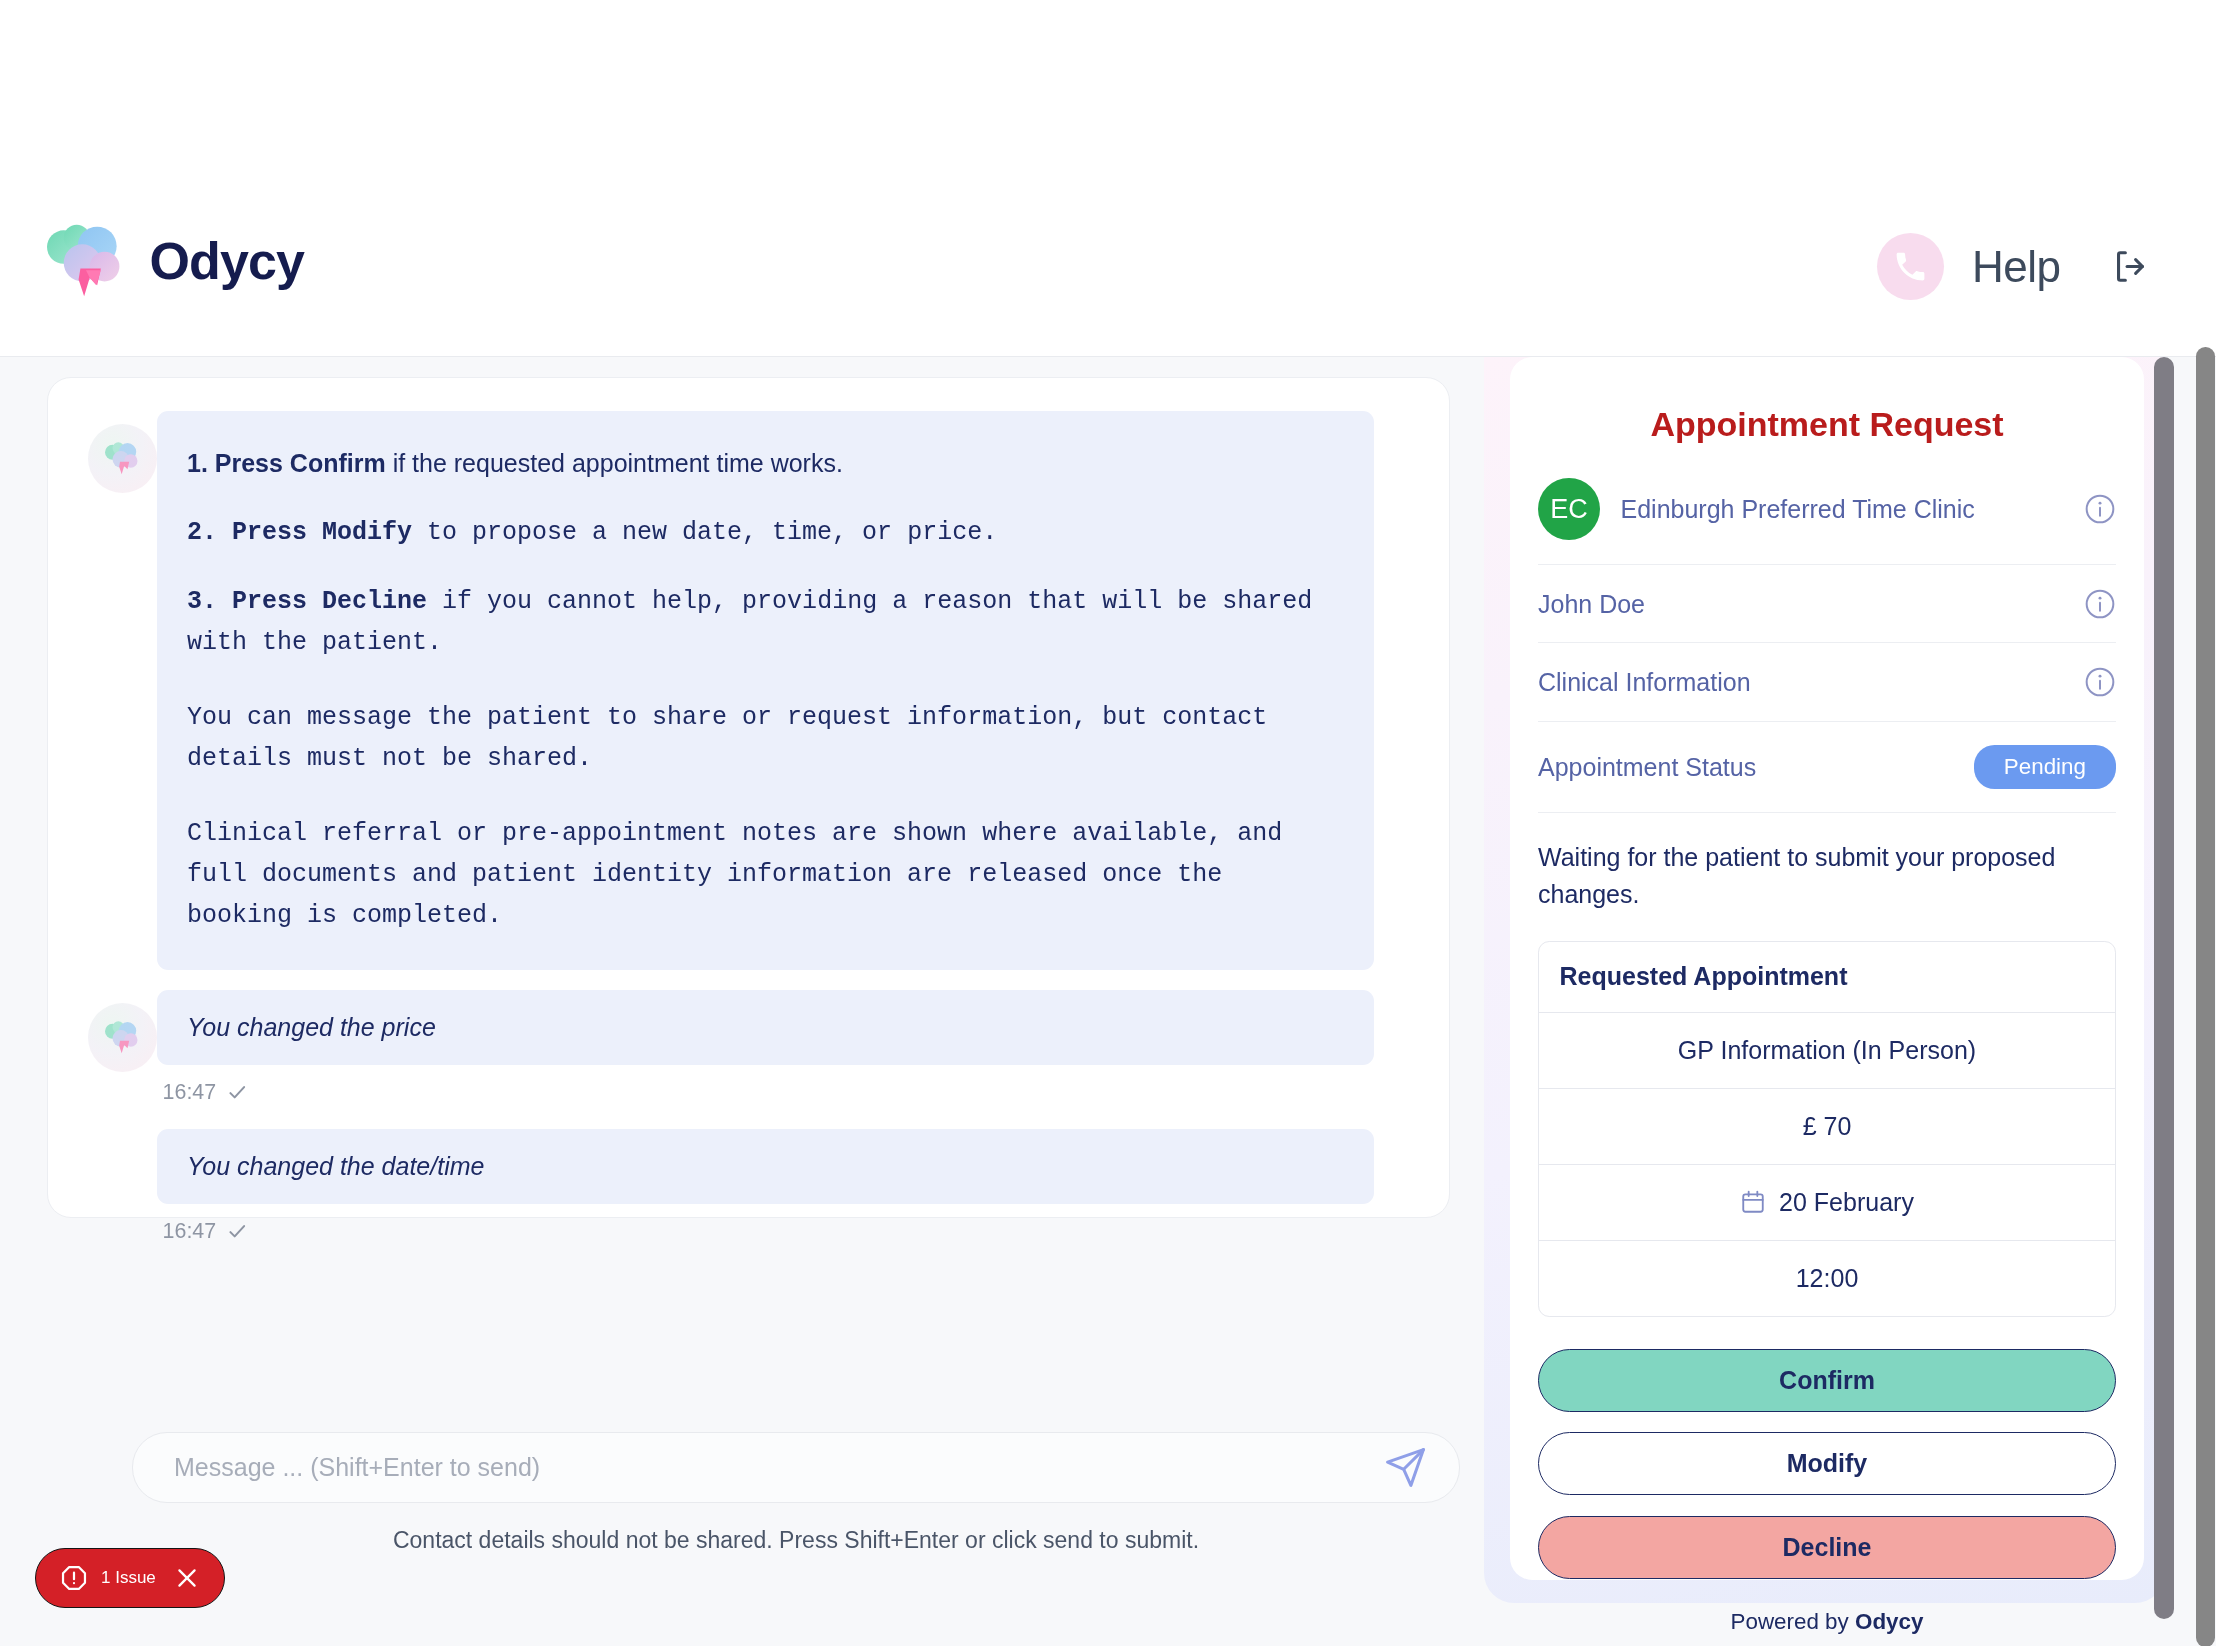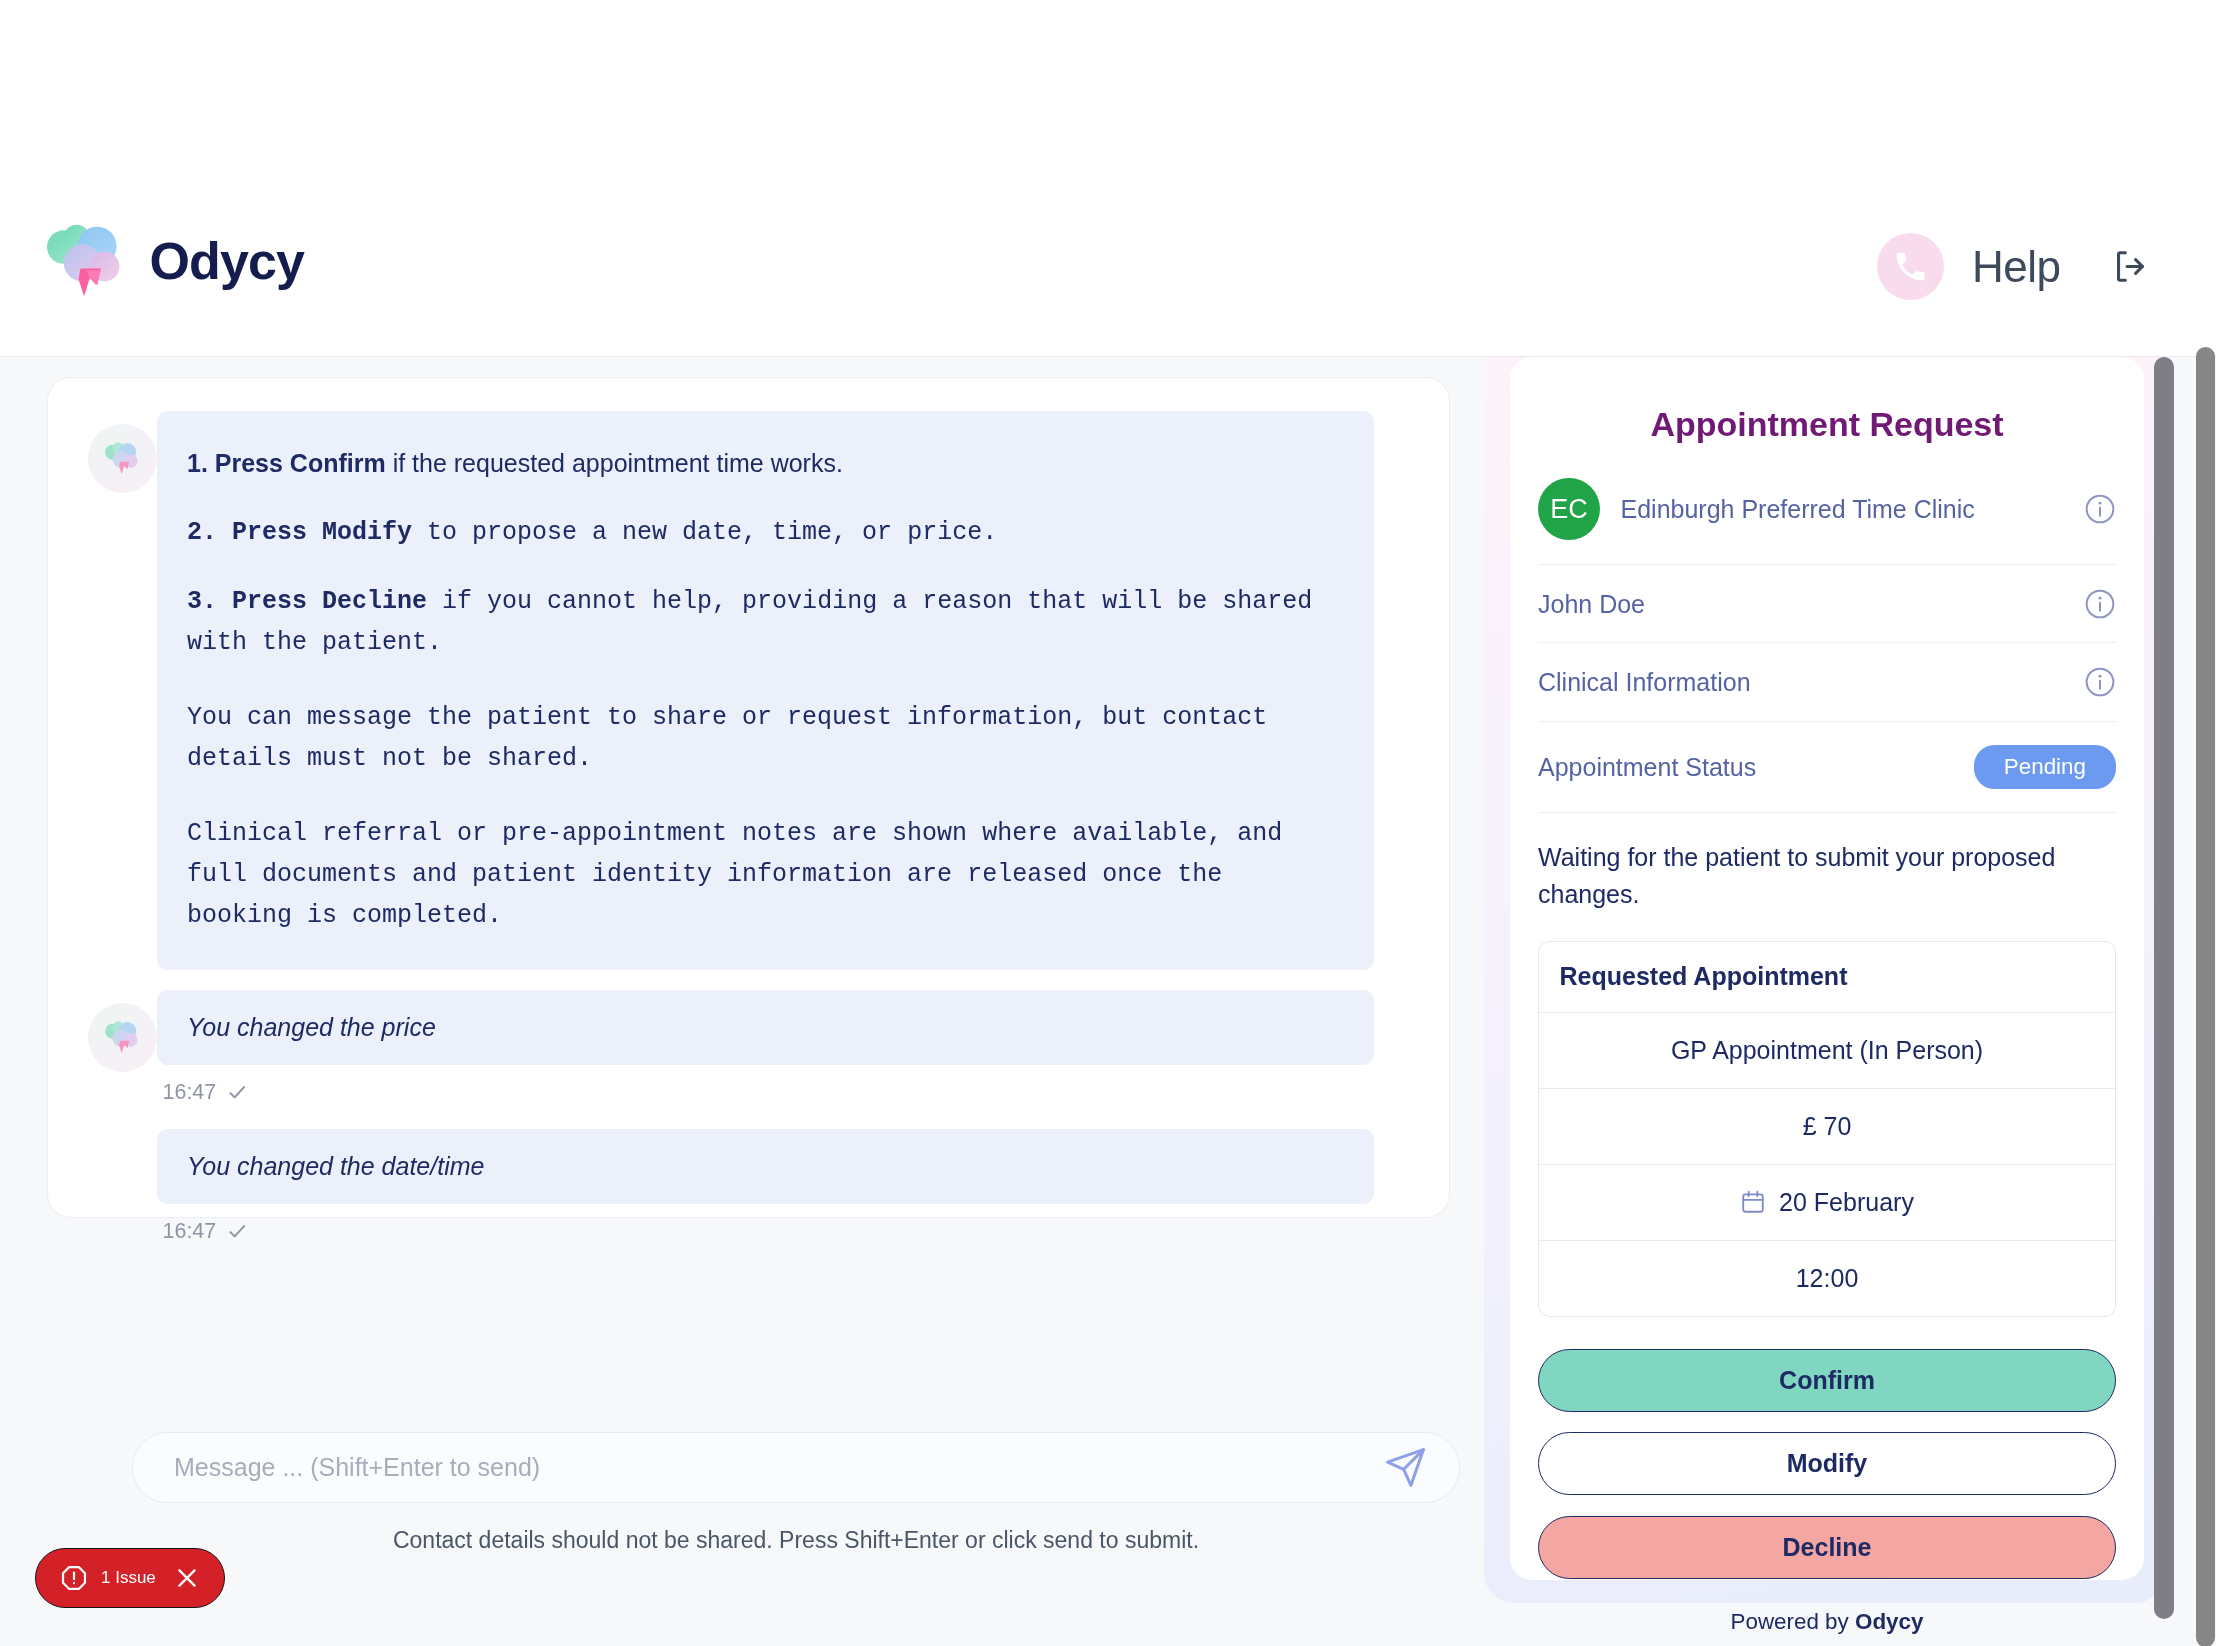--- a/index.html
+++ b/index.html
@@ -189,21 +189,21 @@
     width: 634px;
     height: 1223px;
     background: #ffffff;
     border-radius: 22.4px 22.4px 22.4px 22.4px;
     padding: 0 28px;
   }
   .panel-title {
     text-align: center;
     font-size: 34px;
     font-weight: 700;
-    color: #701a75;
+    color: #b91c1c;
     padding-top: 48px;
   }
   .clinic-row {
     display: flex;
     align-items: center;
     gap: 20.5px;
     padding: 34px 0 24px 0;
     border-bottom: 1.9px solid #eceef2;
   }
   .clinic-avatar {
@@ -511,21 +511,21 @@
       <div class="detail-row">
         <div class="detail-label">Appointment Status</div>
         <div class="status-pill">Pending</div>
       </div>
 
       <div class="waiting-text">Waiting for the patient to submit your proposed changes.</div>
 
       <div class="appt-box">
         <div class="appt-head">Requested Appointment</div>
         <div class="appt-line">
-          <span>GP Appointment (In Person)</span>
+          <span>GP Information (In Person)</span>
         </div>
         <div class="appt-line">
           <span>£ 70</span>
         </div>
         <div class="appt-line">
           <svg class="cal-icon" viewBox="0 0 24 24" fill="none" stroke="#7f8ac4" stroke-width="1.7" stroke-linecap="round" stroke-linejoin="round">
             <rect x="3" y="5" width="18" height="16" rx="2"></rect>
             <line x1="3" y1="10" x2="21" y2="10"></line>
             <line x1="8" y1="2.5" x2="8" y2="6.5"></line>
             <line x1="16" y1="2.5" x2="16" y2="6.5"></line>

